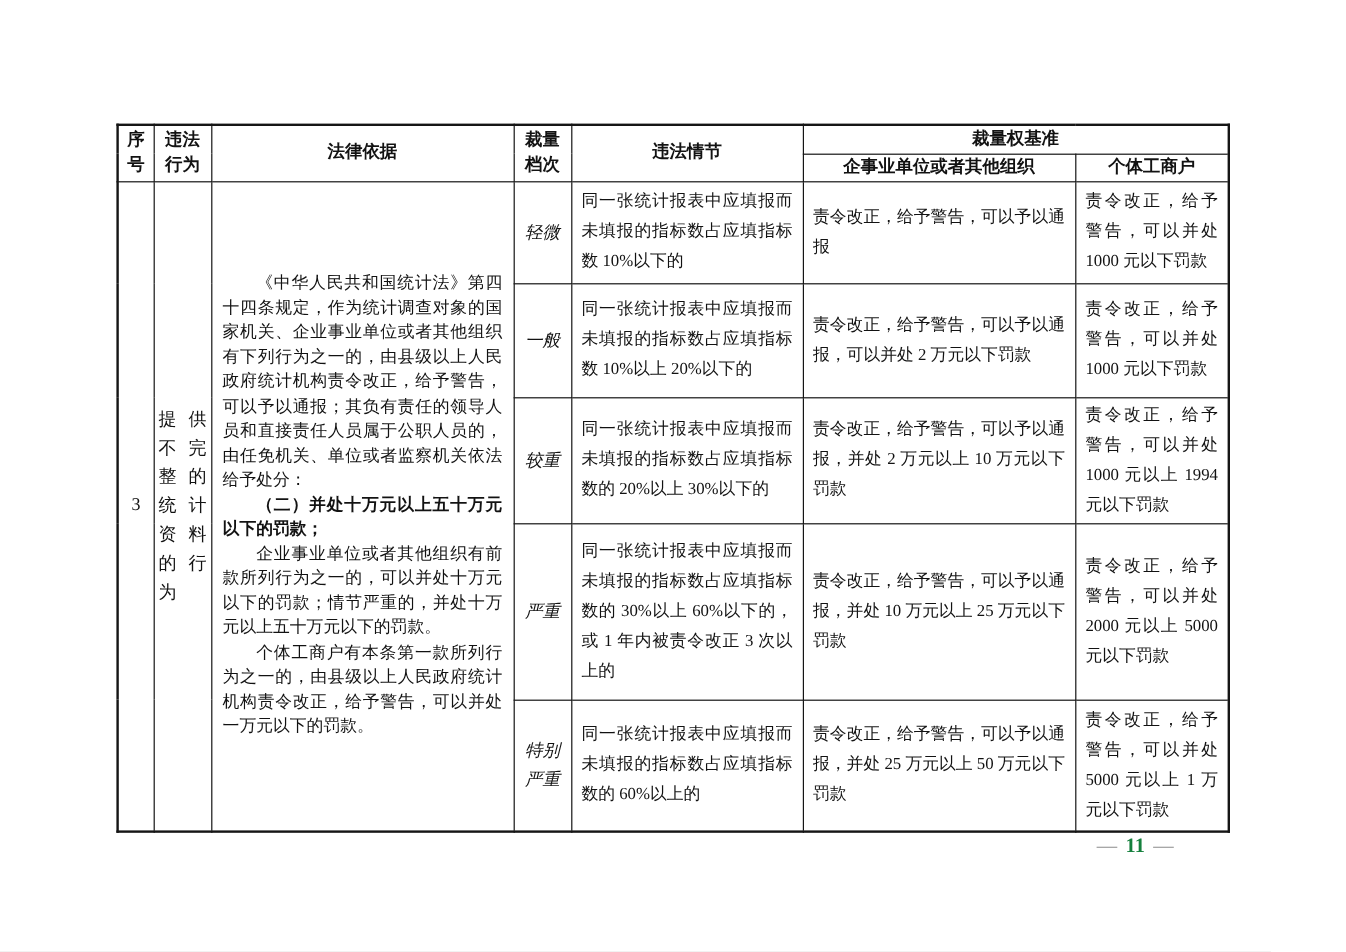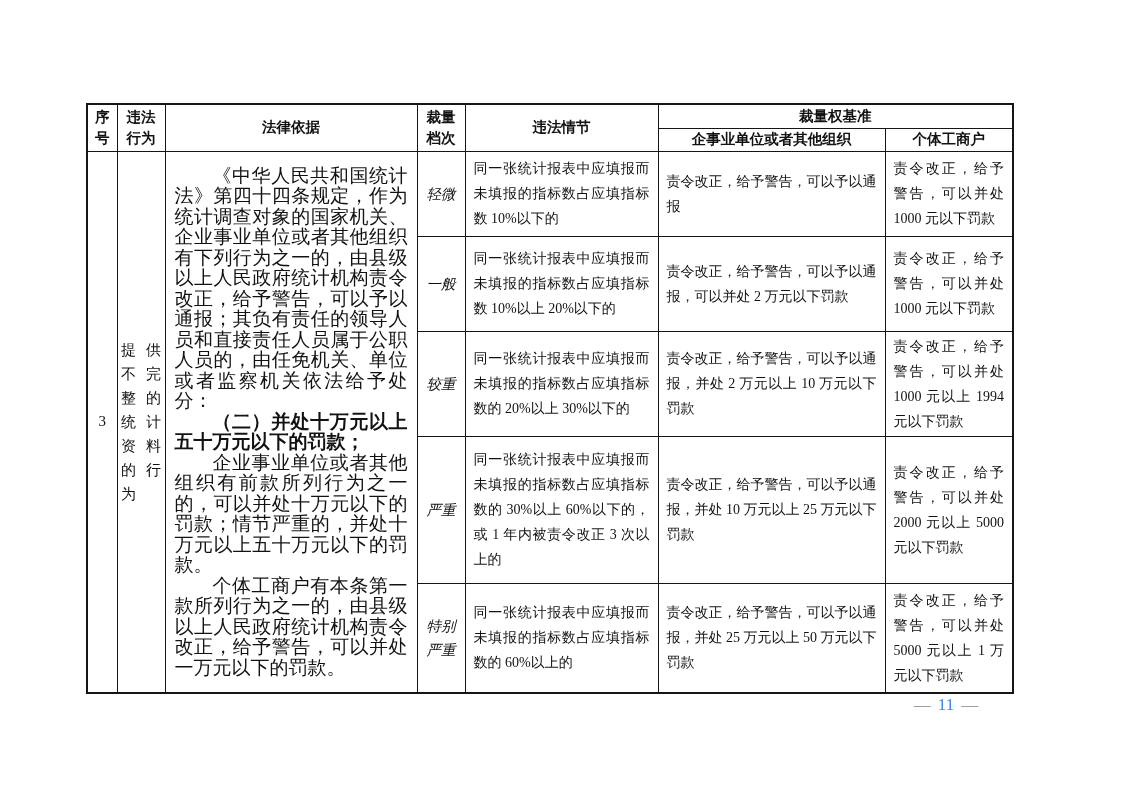--- a/index.html
+++ b/index.html
@@ -12,21 +12,21 @@
     position: relative;
     width: 1122px;
     height: 793px;
     background: #ffffff;
     overflow: hidden;
     font-family: "Liberation Serif", "DejaVu Serif", serif;
     color: #121212;
   }
   table.main-table {
     position: absolute;
-    left: 86px;
+    left: 97px;
     top: 103px;
     width: 926px;
     border-collapse: collapse;
     table-layout: fixed;
     border: 2px solid #151515;
   }
   .main-table th, .main-table td {
     border: 1.6px solid #151515;
     padding: 0;
     vertical-align: middle;
@@ -62,21 +62,21 @@
     margin: 0 auto;
     font-size: 15px;
     line-height: 24px;
     text-align: justify;
     text-align-last: justify;
     word-break: break-all;
   }
   td.legal { padding: 2px 9px; }
   td.legal p {
     margin: 0;
-    font-size: 19px;
+    font-size: 14px;
     line-height: 20.5px;
     text-align: justify;
     text-indent: 2em;
   }
   td.legal p.b {
     font-weight: bold;
   }
   td.level { padding: 0 2px; text-align: center; font-style: italic; }
   .level-inner {
     max-width: 34px;
@@ -95,21 +95,21 @@
   .page-number {
     position: absolute;
     left: 878px;
     top: 695px;
     width: 136px;
     text-align: center;
     font-size: 17px;
     white-space: nowrap;
   }
   .page-number .dash { color: #8f8f8f; letter-spacing: 0; padding: 0 7px; }
-  .page-number .num  { color: #3b82f6; }
+  .page-number .num  { color: #15803d; font-weight: bold; }
 </style>
 </head>
 <body>
 
 <div class="page">
 
   <table class="main-table">
     <colgroup>
       <col style="width:30px">
       <col style="width:48px">

